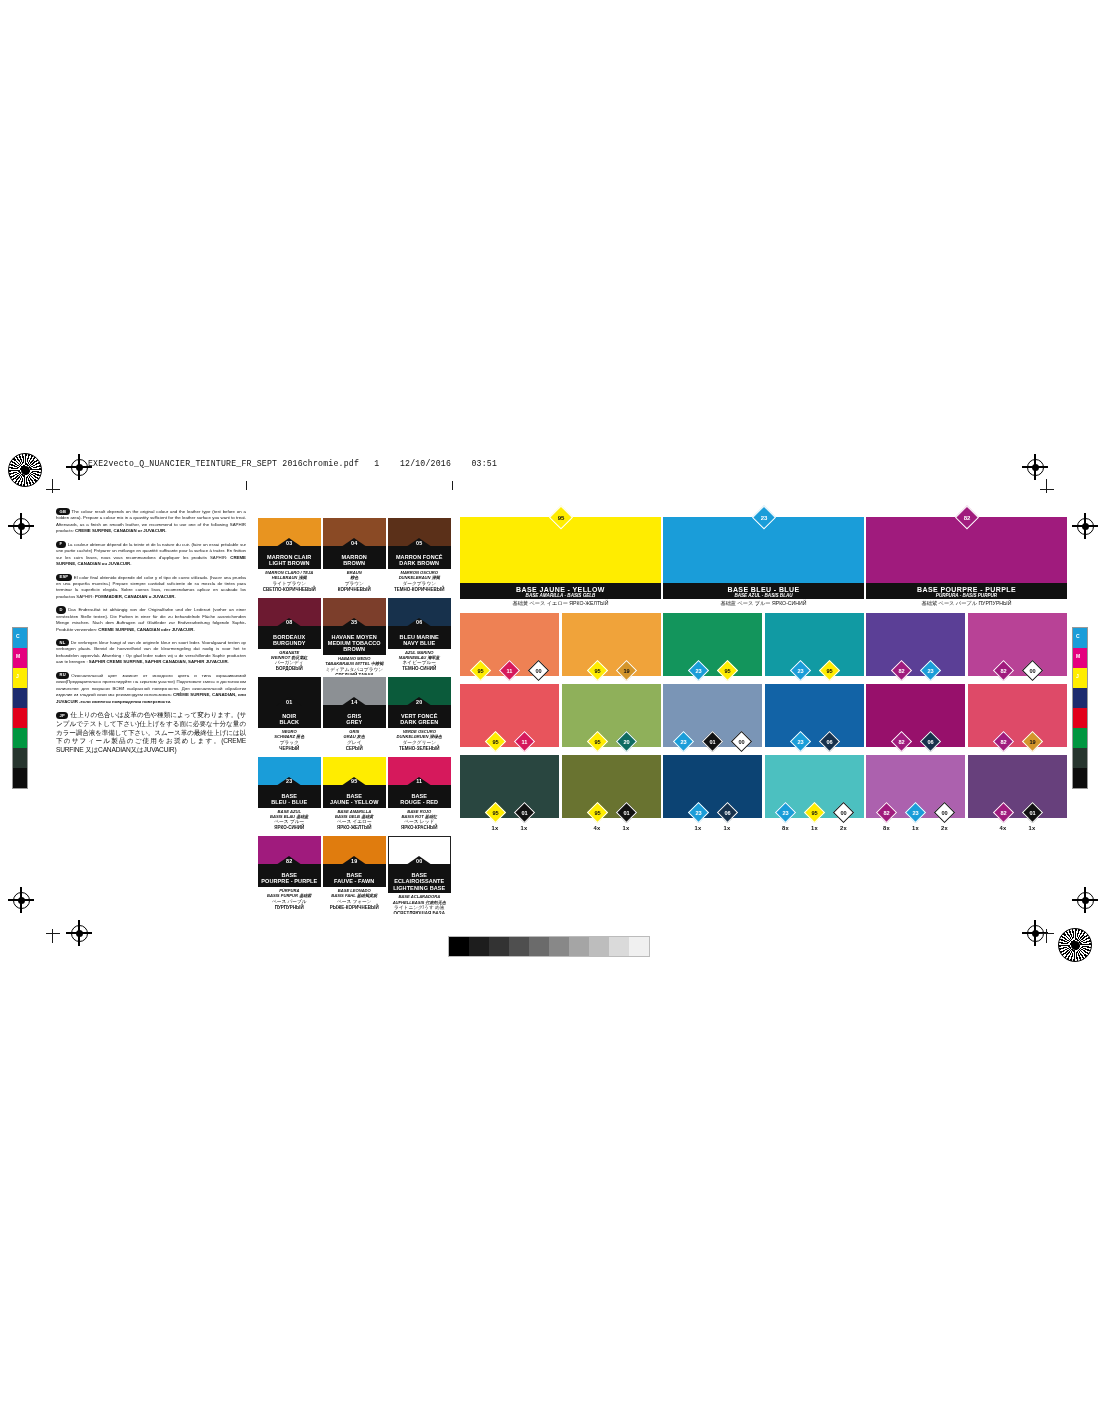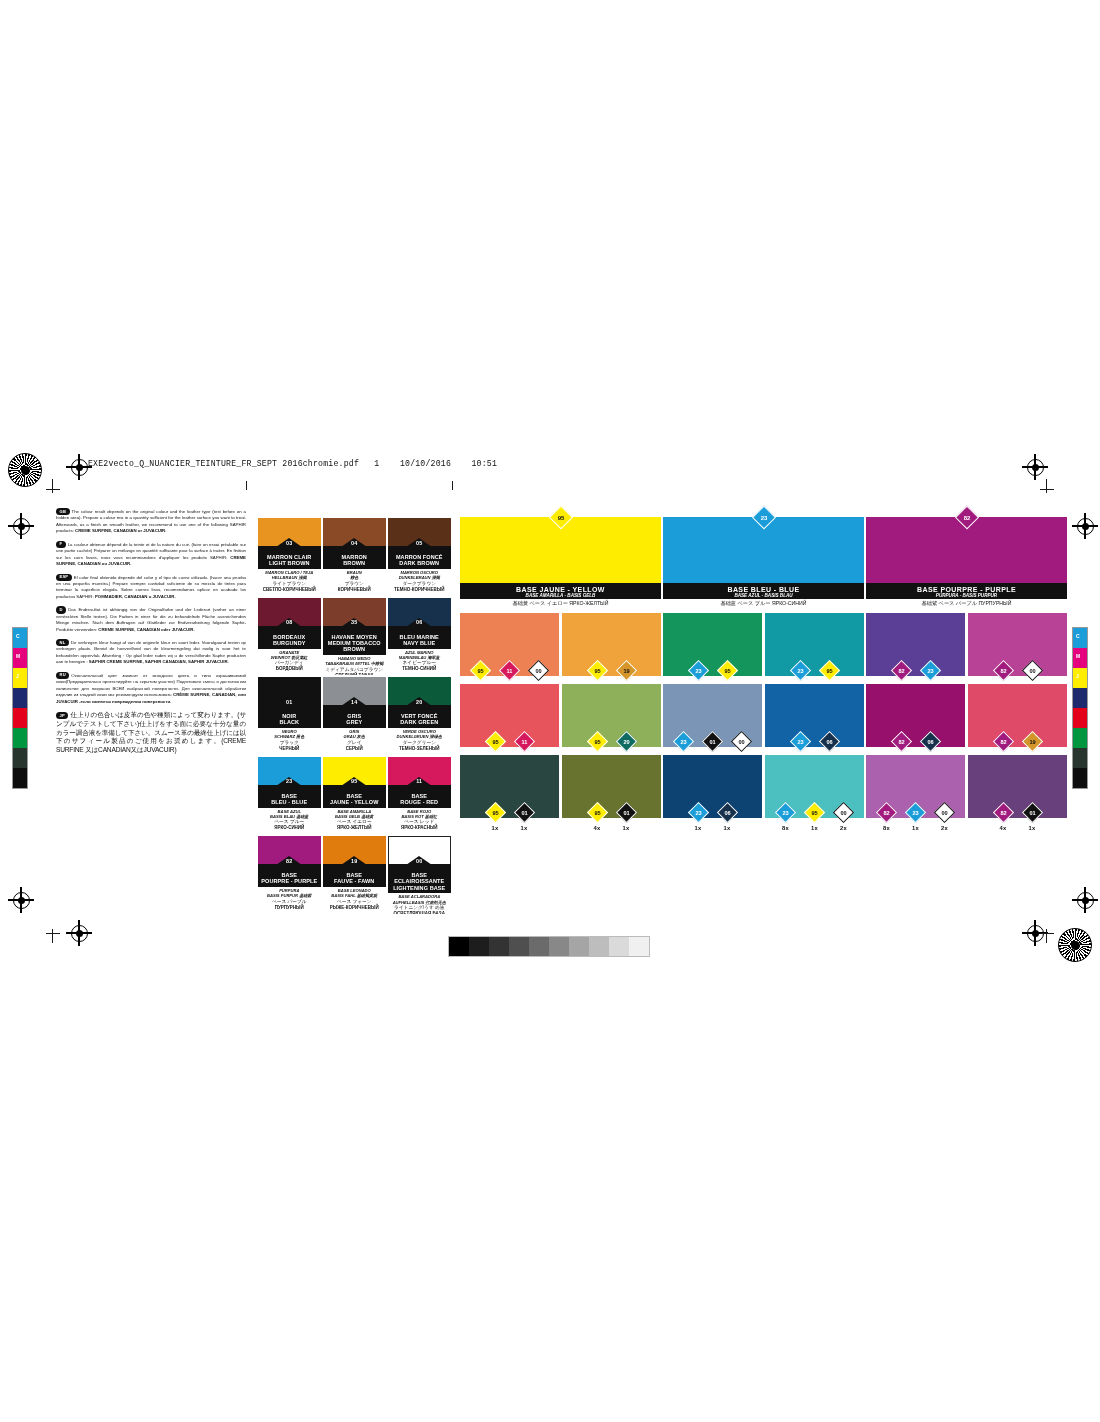--- a/index.html
+++ b/index.html
@@ -164,21 +164,21 @@
 <div class="trim" style="left:52px; top:479px; width:1px; height:14px;"></div>
 <div class="trim" style="left:1046px; top:479px; width:1px; height:14px;"></div>
 <div class="trim" style="left:1040px; top:489px; width:14px; height:1px;"></div>
 <div class="trim" style="left:246px; top:481px; width:1px; height:9px;"></div>
 <div class="trim" style="left:452px; top:481px; width:1px; height:9px;"></div>
 <div class="trim" style="left:46px; top:933px; width:14px; height:1px;"></div>
 <div class="trim" style="left:52px; top:929px; width:1px; height:14px;"></div>
 <div class="trim" style="left:1040px; top:933px; width:14px; height:1px;"></div>
 <div class="trim" style="left:1046px; top:929px; width:1px; height:14px;"></div>
 
-<div class="filehdr">EXE2vecto_Q_NUANCIER_TEINTURE_FR_SEPT 2016chromie.pdf   1    10/10/2016    10:51</div>
+<div class="filehdr">EXE2vecto_Q_NUANCIER_TEINTURE_FR_SEPT 2016chromie.pdf   1    12/10/2016    03:51</div>
 
 <div class="inkbar" id="inkbar-left" style="left:12px; top:627px;">
     <div class="sw" style="background:#1a9dd9">
       <span>C</span>
     </div>
     <div class="sw" style="background:#e5007e">
       <span>M</span>
     </div>
     <div class="sw" style="background:#ffed00">
       <span>J</span>

